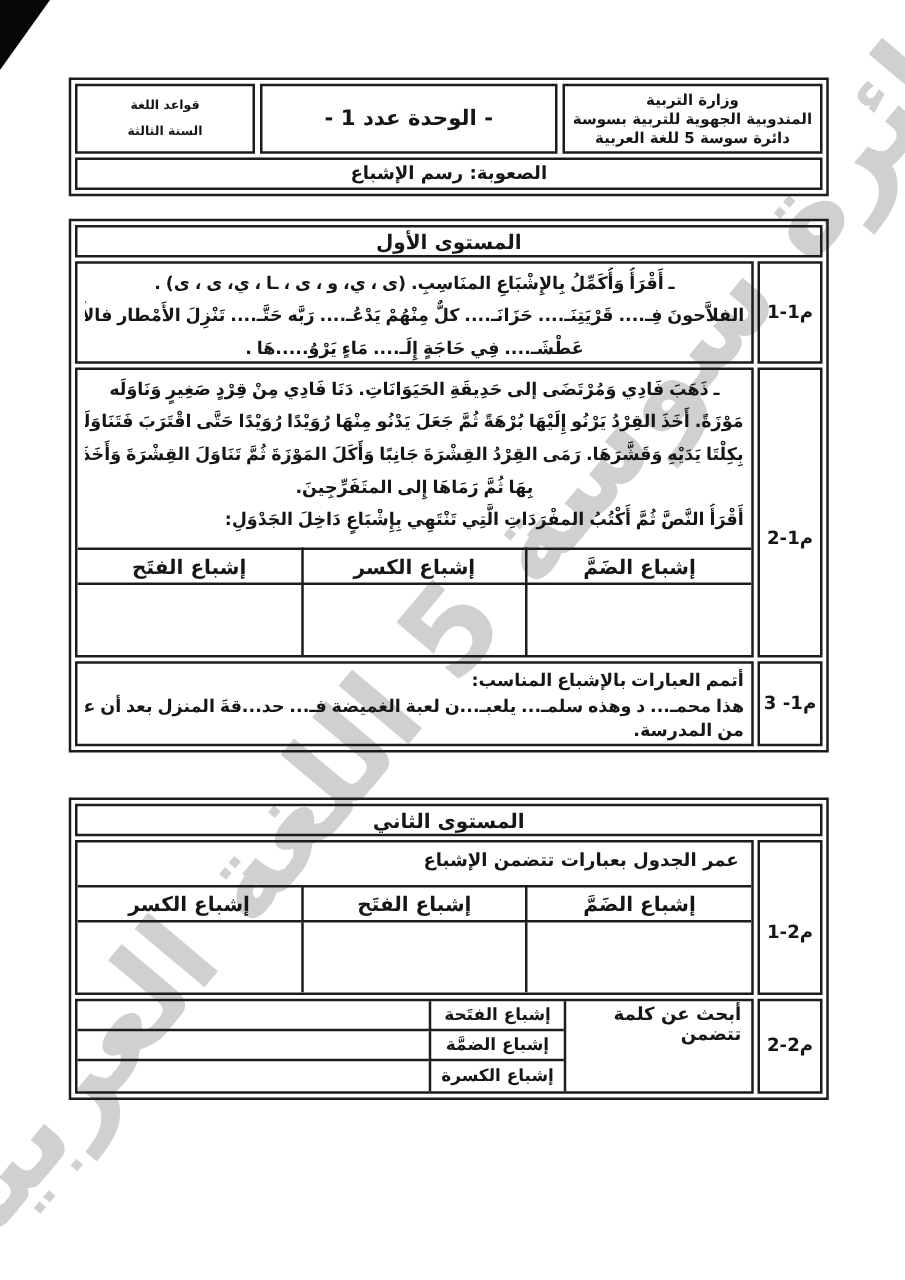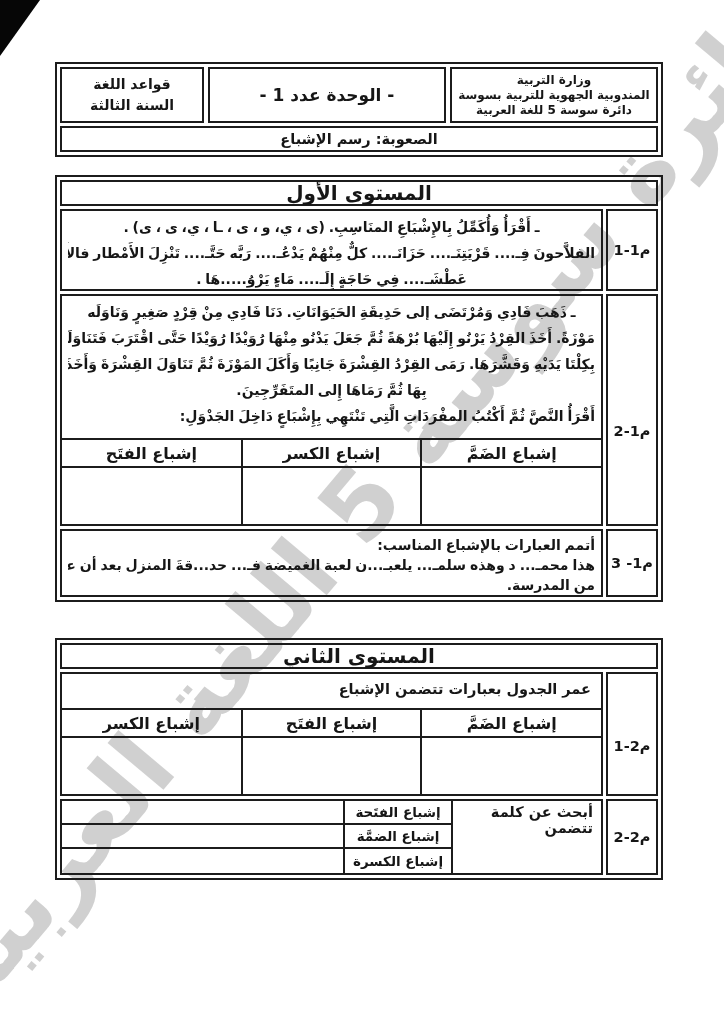--- a/index.html
+++ b/index.html
@@ -27,30 +27,30 @@
   .cell { border:2px solid #1c1c1c; background:transparent; box-sizing:border-box; }
 
   
   .hdr { left:55px; top:62px; width:608px; height:95px;
          border:2px solid #1c1c1c; box-sizing:border-box; padding:3px;
          display:flex; flex-direction:column; gap:3px; }
   .hdr-top { display:grid; grid-template-columns:208px 1fr 144px; gap:4px; flex:1; }
   .hdr-ministry { font-size:12px; line-height:15px; text-align:center;
                   display:flex; flex-direction:column; justify-content:center; }
   .hdr-unit { font-size:17px; display:flex; align-items:center; justify-content:center; }
-  .hdr-subject { font-size:14px; line-height:21px; text-align:center;
+  .hdr-subject { font-size:10px; line-height:21px; text-align:center;
                  display:flex; flex-direction:column; justify-content:center; }
   .hdr-diff { height:26px; font-size:14.5px; display:flex; align-items:center; justify-content:center; }
 
   
   .lvl { border:2px solid #1c1c1c; box-sizing:border-box; padding:3px;
          display:flex; flex-direction:column; gap:3px; }
   .lvl1 { left:55px; top:175px; width:608px; height:427px; }
   .lvl2 { left:55px; top:638px; width:608px; height:242px; }
-  .lvl-title { font-size:20px; display:flex; align-items:center; justify-content:center; flex:none; }
+  .lvl-title { font-size:16px; display:flex; align-items:center; justify-content:center; flex:none; }
   .t1 { height:26px; } 
 
   .row { display:grid; grid-template-columns:52px 1fr; gap:3px; }
   .id-cell { display:flex; align-items:center; justify-content:center; font-size:14.5px; }
   .id-cell .id-txt { direction:rtl; unicode-bidi:bidi-override; }
   .id-low1 { padding-top:41px; }   
   .id-low2 { padding-top:24px; }   
 
   .content { overflow:hidden; display:flex; flex-direction:column; }
   .txt { padding:3px 6px 0 6px; font-size:14px; line-height:26px; word-spacing:-1px; }

